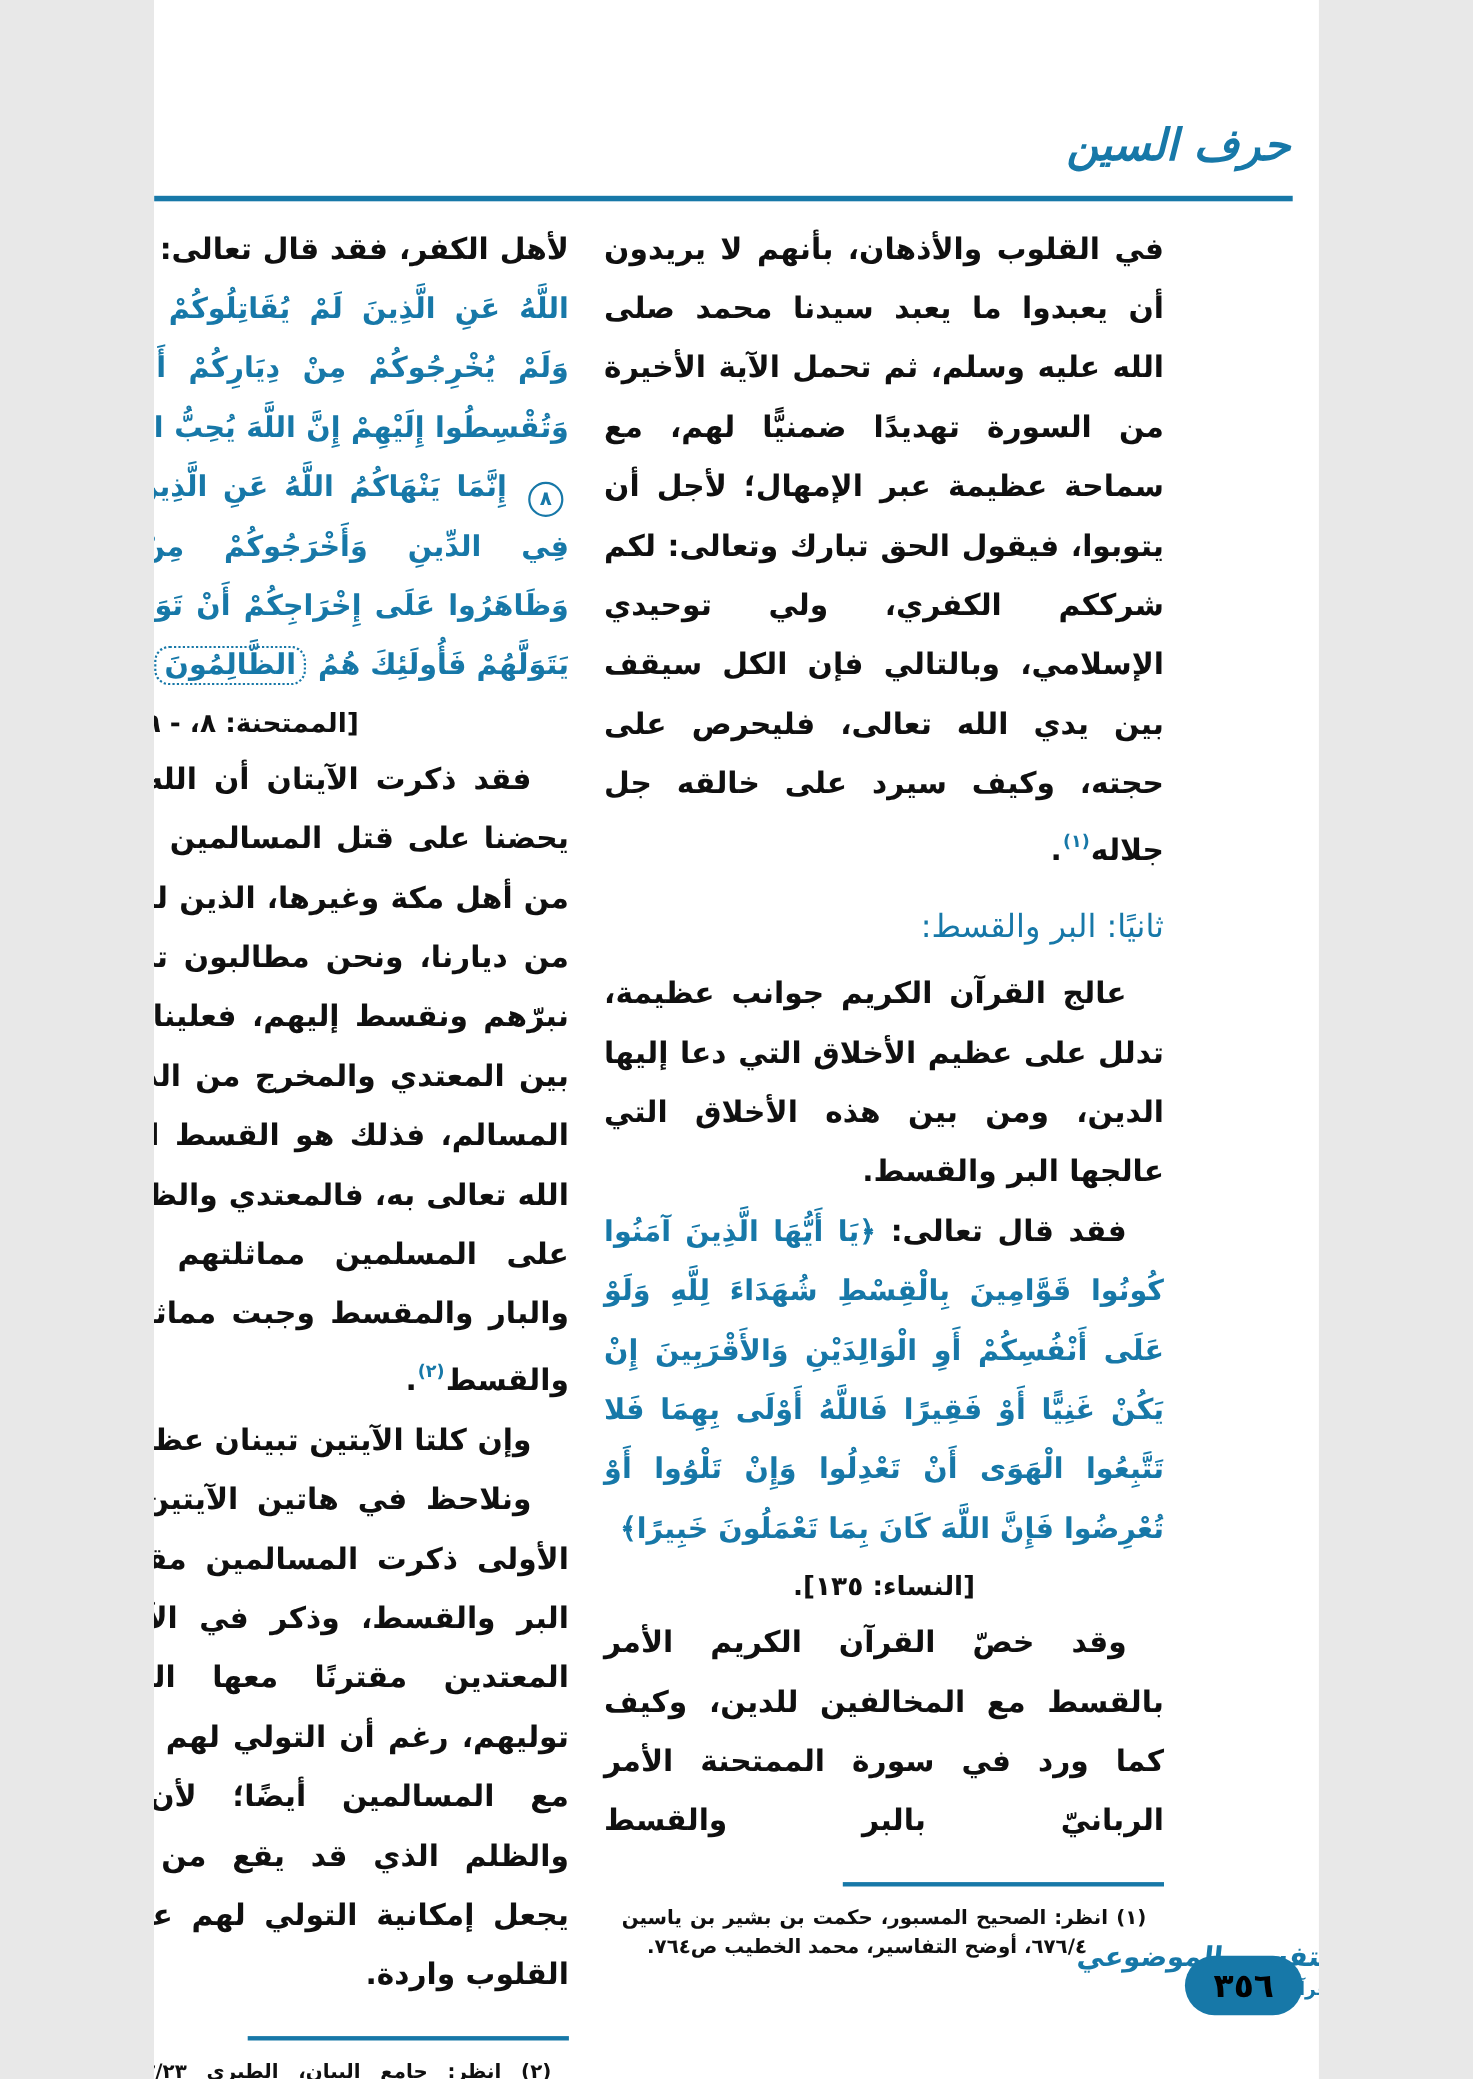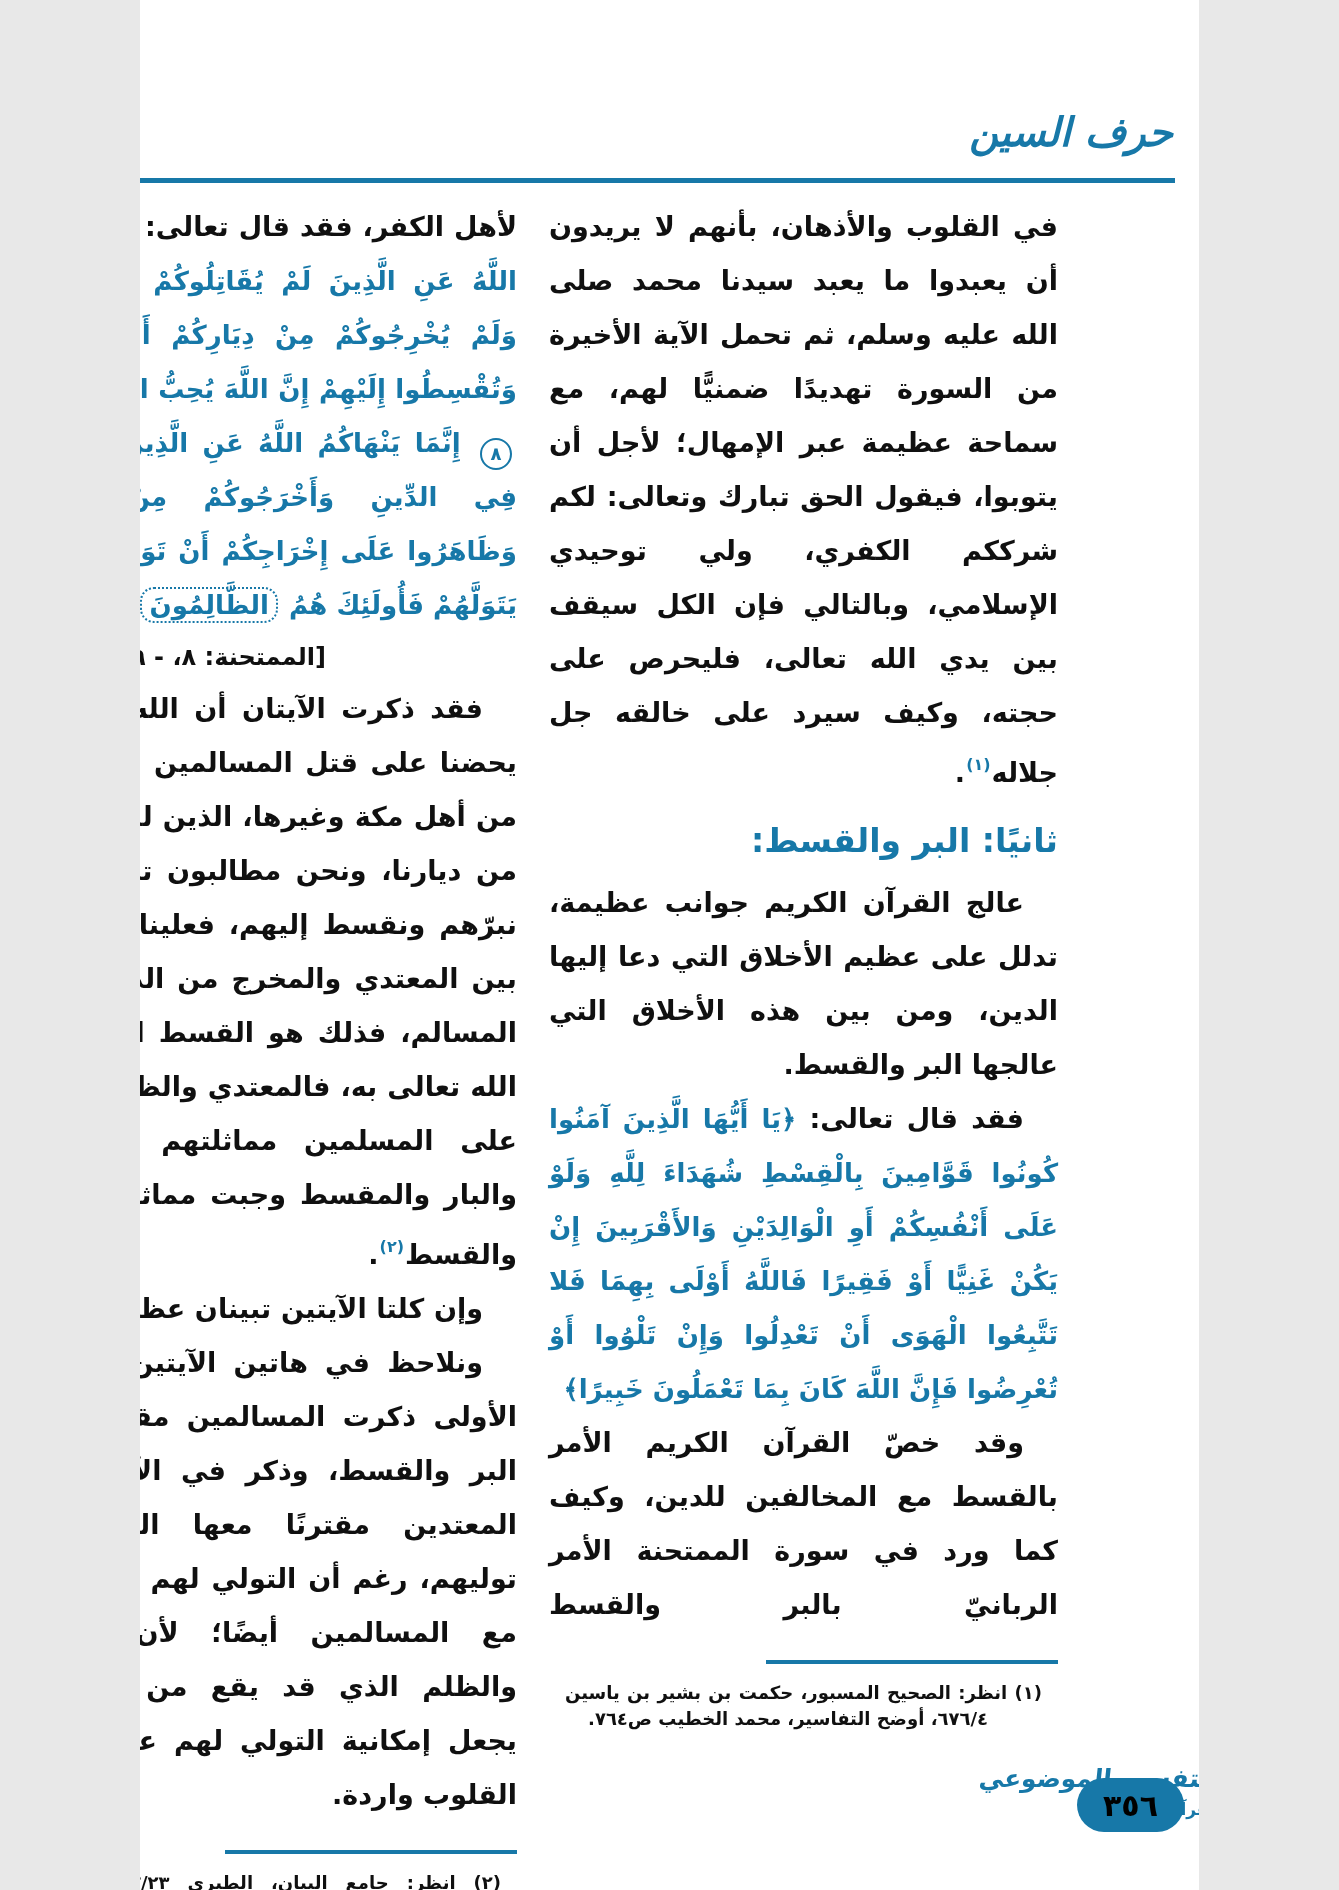--- a/index.html
+++ b/index.html
@@ -40,21 +40,21 @@
     width:32px; height:32px; line-height:1; border:2px solid var(--accent,#1778A8);
     border-radius:50%; color:var(--accent,#1778A8); font-size:18px;
     vertical-align:-8px; margin:0 5px; box-sizing:border-box;
   }
   .fn-ref{
     color:var(--accent,#1778A8); font-size:16px; font-weight:bold;
     position:relative; top:-2px; margin:0 1px;
   }
   .section-heading{
     margin:14px 0 8px 0; color:var(--accent,#1778A8);
-    font-size:33px; font-weight:bold; line-height:54px;
+    font-size:29px; font-weight:normal; line-height:54px;
   }
   .cite{
     margin:0; font-size:24px; font-weight:bold; line-height:50px;
     text-align:center; color:var(--ink,#101010);
   }
   .cite-indent{ padding-right:88px; }
   .fn-rule{
     width:292px; height:4px; background:var(--accent,#1778A8);
     margin:28px 0 12px auto;
   }
@@ -91,20 +91,21 @@
 
     <section class="col">
       <p class="body"><span>في القلوب والأذهان، بأنهم لا يريدون أن يعبدوا ما يعبد سيدنا محمد صلى الله عليه وسلم، ثم تحمل الآية الأخيرة من السورة تهديدًا ضمنيًّا لهم، مع سماحة عظيمة عبر الإمهال؛ لأجل أن يتوبوا، فيقول الحق تبارك وتعالى: لكم شرككم الكفري، ولي توحيدي الإسلامي، وبالتالي فإن الكل سيقف بين يدي الله تعالى، فليحرص على حجته، وكيف سيرد على خالقه جل جلاله</span><sup class="fn-ref">(١)</sup><span>.</span></p>
 
       <h2 class="section-heading">ثانيًا: البر والقسط:</h2>
 
       <p class="body indent">عالج القرآن الكريم جوانب عظيمة، تدلل على عظيم الأخلاق التي دعا إليها الدين، ومن بين هذه الأخلاق التي عالجها البر والقسط.</p>
 
       <p class="body indent"><span>فقد قال تعالى: </span><span class="quran">﴿يَا أَيُّهَا الَّذِينَ آمَنُوا كُونُوا قَوَّامِينَ بِالْقِسْطِ شُهَدَاءَ لِلَّهِ وَلَوْ عَلَى أَنْفُسِكُمْ أَوِ الْوَالِدَيْنِ وَالأَقْرَبِينَ إِنْ يَكُنْ غَنِيًّا أَوْ فَقِيرًا فَاللَّهُ أَوْلَى بِهِمَا فَلا تَتَّبِعُوا الْهَوَى أَنْ تَعْدِلُوا وَإِنْ تَلْوُوا أَوْ تُعْرِضُوا فَإِنَّ اللَّهَ كَانَ بِمَا تَعْمَلُونَ خَبِيرًا﴾</span></p>
 
+      <p class="cite">[النساء: ١٣٥].</p>
 
       <p class="body indent last-just">وقد خصّ القرآن الكريم الأمر بالقسط مع المخالفين للدين، وكيف كما ورد في سورة الممتحنة الأمر الربانيّ بالبر والقسط</p>
 
       <div class="fn-rule"></div>
       <p class="fn"><span class="fn-marker">(١)</span> <span>انظر: الصحيح المسبور، حكمت بن بشير بن ياسين ٦٧٦/٤، أوضح التفاسير، محمد الخطيب ص٧٦٤.</span></p>
     </section>
 
     <section class="col">
       <p class="body"><span>لأهل الكفر، فقد قال تعالى: </span><span class="quran">﴿لا يَنْهَاكُمُ اللَّهُ عَنِ الَّذِينَ لَمْ يُقَاتِلُوكُمْ فِي الدِّينِ وَلَمْ يُخْرِجُوكُمْ مِنْ دِيَارِكُمْ أَنْ تَبَرُّوهُمْ وَتُقْسِطُوا إِلَيْهِمْ إِنَّ اللَّهَ يُحِبُّ الْمُقْسِطِينَ </span><span class="ayah-num">٨</span><span class="quran"> إِنَّمَا يَنْهَاكُمُ اللَّهُ عَنِ الَّذِينَ قَاتَلُوكُمْ فِي الدِّينِ وَأَخْرَجُوكُمْ مِنْ دِيَارِكُمْ وَظَاهَرُوا عَلَى إِخْرَاجِكُمْ أَنْ تَوَلَّوْهُمْ وَمَنْ يَتَوَلَّهُمْ فَأُولَئِكَ هُمُ </span><span class="quran ornate">الظَّالِمُونَ</span><span class="quran">﴾</span></p>
 

